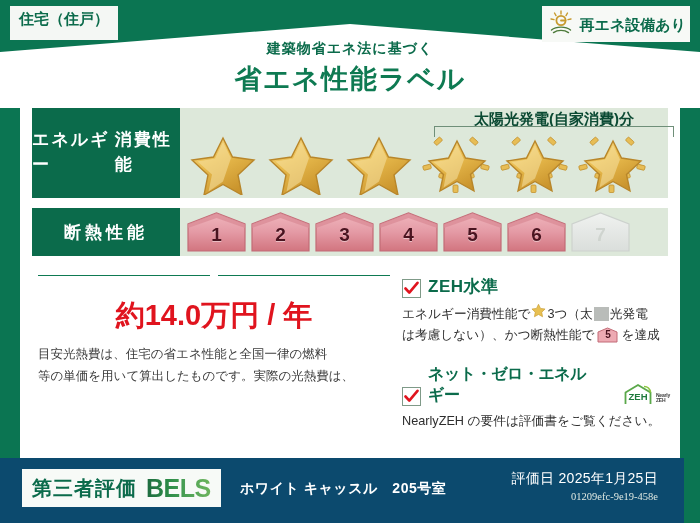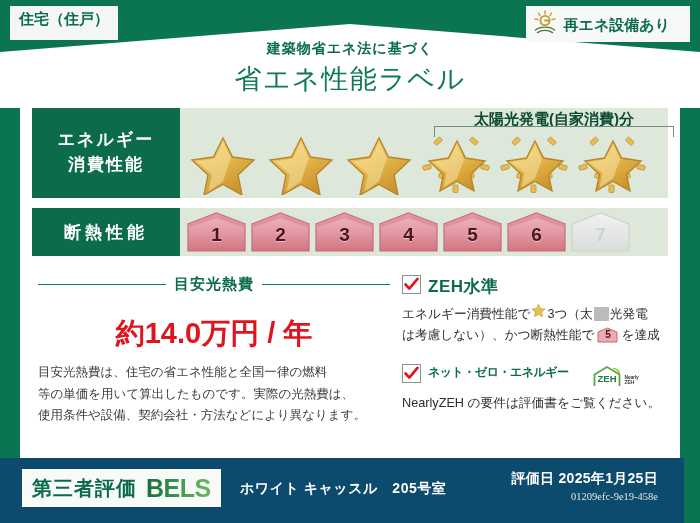--- a/index.html
+++ b/index.html
@@ -39,38 +39,38 @@
     padding: 5px 9px 14px 9px;
     line-height: 1;
     z-index: 6;
   }
 
   .tag-renew {
     position: absolute; right: 10px; top: 6px;
     background: #f7f9f6;
     display: flex; align-items: center;
     gap: 6px;
-    padding: 4px 20px 4px 6px;
+    padding: 4px 4px 4px 6px;
     z-index: 6;
   }
   .tag-renew .lbl {
     color: #0b6b4b; font-weight: bold; font-size: 15px; line-height: 1;
   }
 
   .title-wrap {
     position: absolute; left: 0; top: 40px; width: 700px;
     text-align: center; z-index: 5;
   }
   .title-sub {
     color: #0b6b4b; font-size: 14px; font-weight: bold;
     letter-spacing: 1px;
     margin-bottom: 3px;
   }
   .title-main {
-    color: #0e7a52; font-size: 27px; font-weight: normal;
+    color: #0e7a52; font-size: 27px; font-weight: bold;
     letter-spacing: 1.5px;
   }
 
   
   .card {
     position: absolute;
     left: 20px; top: 90px;
     width: 660px; height: 368px;
     background: #ffffff;
     z-index: 4;
@@ -82,21 +82,21 @@
     display: flex;
     align-items: stretch;
   }
   #energy-row { left: 12px; top: 18px; width: 636px; height: 90px; }
   #insul-row  { left: 12px; top: 118px; width: 636px; height: 48px; }
 
   .perf-label {
     background: #0b6b4b;
     color: #ffffff;
     font-weight: bold;
-    display: flex; flex-direction: column;
+    display: flex; flex-direction: row;
     align-items: center; justify-content: center;
     flex: 0 0 148px;
     letter-spacing: 2px;
   }
   #energy-row .perf-label { font-size: 17px; line-height: 1.45; }
   #insul-row  .perf-label { font-size: 17px; letter-spacing: 4px; }
 
   .perf-body {
     flex: 1 1 auto;
     background: #dde8da;
@@ -182,34 +182,34 @@
     letter-spacing: 0px;
   }
   .cost-note div { white-space: nowrap; }
 
   
   .zeh-block {
     position: absolute; left: 382px; top: 185px; width: 268px;
   }
   .zeh-item + .zeh-item { margin-top: 19px; }
   .zeh-title {
-    display: flex; align-items: flex-start; gap: 7px;
+    display: flex; align-items: flex-end; gap: 7px;
   }
   .chk {
     width: 19px; height: 19px;
     border: 1.4px solid #7f9a88;
     background: #fff;
     position: relative;
     flex: 0 0 19px;
   }
   .chk svg { position: absolute; left: 1px; top: 1px; }
   .zeh-title .t {
     color: #0b6b4b; font-weight: bold; font-size: 17px; letter-spacing: 0.5px;
   }
-  .zeh-title .t.sm { font-size: 12px; letter-spacing: -0.5px; }
+  .zeh-title .t.sm { font-size: 16px; letter-spacing: -0.5px; }
 
   .zeh-desc {
     margin-top: 5px;
     color: #2e2e2e;
     font-size: 12.7px;
     line-height: 1.62;
   }
   .zeh-desc .ln { display: flex; align-items: center; white-space: nowrap; }
 
   .inline-star { display: inline-block; vertical-align: -3px; margin: 0 1px; }
@@ -261,21 +261,21 @@
     -webkit-text-fill-color: transparent; color: #2c8c48;
   }
   .bldg-name {
     position: absolute; left: 240px; top: 22px;
     color: #ffffff; font-size: 14px; font-weight: bold;
     letter-spacing: 0.5px;
     white-space: nowrap;
   }
   .eval-date {
     position: absolute; right: 26px; top: 12px;
-    color: #ffffff; font-size: 14px; font-weight: bold;
+    color: #ffffff; font-size: 14px; font-weight: normal;
     letter-spacing: 0.3px;
     text-align: right;
   }
   .eval-id {
     position: absolute; right: 26px; top: 33px;
     color: #dfe9e2; font-size: 10.5px;
     font-family: "Liberation Serif", "DejaVu Serif", serif;
     text-align: right;
   }
 </style>
@@ -482,28 +482,26 @@
             <span class="num">7</span>
           </div>
 
         </div>
       </div>
     </div>
 
     <div class="cost-block">
       <div class="cost-head">
         <span class="rule"></span>
-        <span class="txt">目安光熱費</span>
         <span class="rule"></span>
       </div>
       <div class="cost-value">約14.0万円 / 年</div>
       <div class="cost-note">
         <div>目安光熱費は、住宅の省エネ性能と全国一律の燃料</div>
         <div>等の単価を用いて算出したものです。実際の光熱費は、</div>
-        <div>使用条件や設備、契約会社・方法などにより異なります。</div>
       </div>
     </div>
 
     <div class="zeh-block">
 
       <div class="zeh-item">
         <div class="zeh-title">
           <span class="chk">
             <svg width="15" height="15" viewBox="0 0 15 15">
               <path d="M1.5 7.5 L5.3 11.6 L13.5 1.8" fill="none" stroke="#e0141e" stroke-width="2.6" stroke-linecap="round" stroke-linejoin="round"></path>

